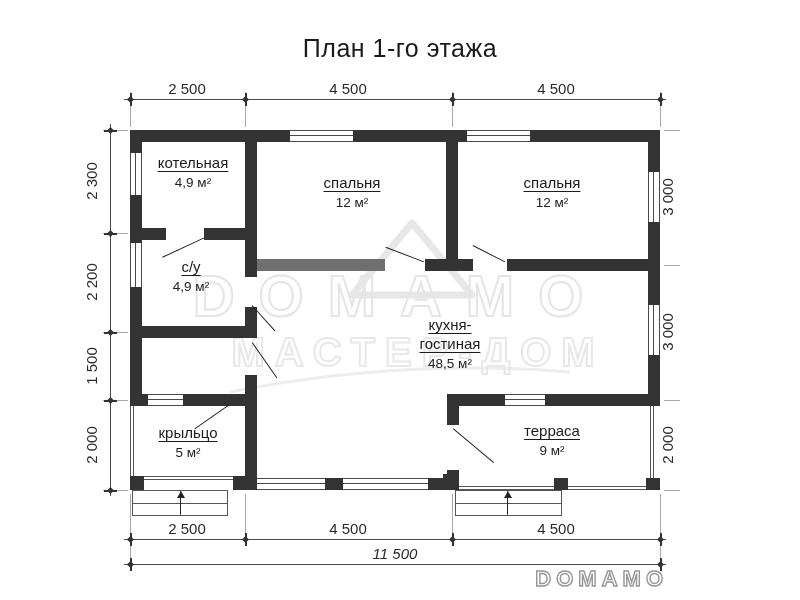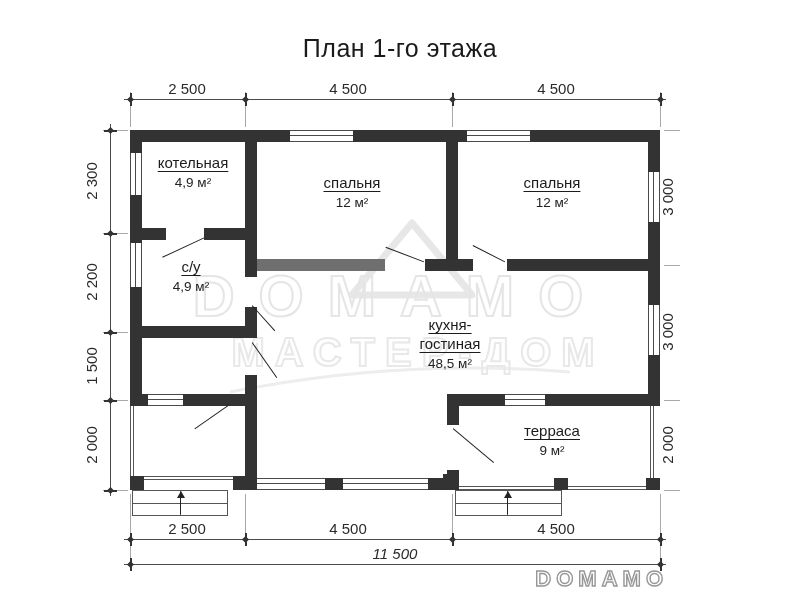--- a/index.html
+++ b/index.html
@@ -150,20 +150,24 @@
       <span class="rn">спальня</span>
       <span class="ra">12 м²</span>
     </div>
     <div class="room" style="left:141px;top:258px;width:100px;">
       <span class="rn">с/у</span>
       <span class="ra">4,9 м²</span>
     </div>
     <div class="room" style="left:405px;top:308px;width:90px;margin-top:8px;">
       <span class="rn" style="width:80px;">кухня-гостиная</span>
       <span class="ra">48,5 м²</span>
+    </div>
+    <div class="room" style="left:138px;top:424px;width:100px;">
+      <span class="rn">крыльцо</span>
+      <span class="ra">5 м²</span>
     </div>
     <div class="room" style="left:502px;top:422px;width:100px;">
       <span class="rn">терраса</span>
       <span class="ra">9 м²</span>
     </div>
   </div>
 
   <div class="dim-layer">
 
     <div class="ext" style="left:130px;top:92px;width:1px;height:35px;"></div>

